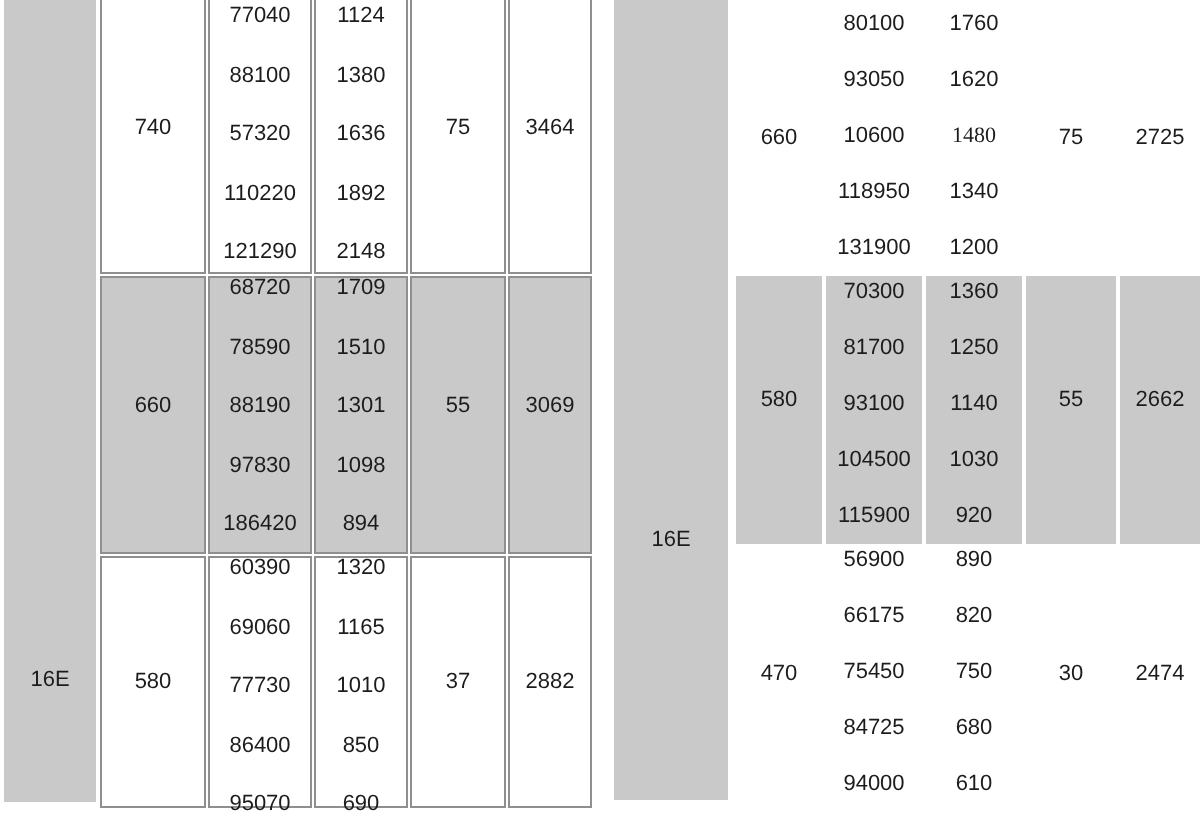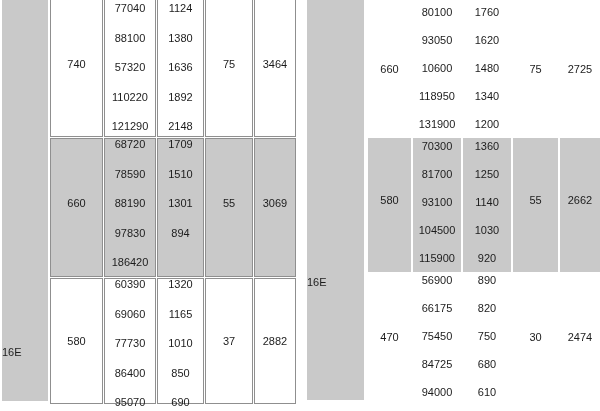--- a/index.html
+++ b/index.html
@@ -5,21 +5,21 @@
   html,body{margin:0;padding:0;background:#ffffff;}
   #page{
     position:relative;width:600px;height:411px;overflow:hidden;
     background:var(--bg,#ffffff);
     font-family:"Liberation Sans",sans-serif;
     font-size:11px;color:var(--text,#1c1c1c);
   }
   .gray-col{position:absolute;background:var(--shaded,#c9c9c9);}
   .gray-col-left{left:2px;top:0;width:46px;height:401px;}
   .gray-col-right{left:307px;top:0;width:57px;height:400px;}
-  .gray-label{position:absolute;left:0;width:100%;line-height:13px;margin-top:12px;}
+  .gray-label{position:absolute;left:0;width:100%;text-align:center;line-height:13px;}
   .gray-label-left{top:334px;}
   .gray-label-right{top:264px;}
   .cell{position:absolute;box-sizing:border-box;}
   .bordered{border:1px solid var(--border,#8f8f8f);background:#ffffff;}
   .shaded{background:var(--shaded,#c9c9c9);text-align:center;}
   .cell-single{display:flex;align-items:center;justify-content:center;}
   .cell-list{display:block;}
   .rowval{display:flex;align-items:flex-start;justify-content:center;line-height:11px;}
 </style>
 </head>
@@ -61,20 +61,21 @@
         <div class="rowval" style="height: 29.5px;">68720</div>
         <div class="rowval" style="height: 29.5px;">78590</div>
         <div class="rowval" style="height: 29.5px;">88190</div>
         <div class="rowval" style="height: 29.5px;">97830</div>
         <div class="rowval" style="height: 29.5px;">186420</div>
       </div>
       <div class="cell bordered shaded cell-list" style="left: 157px; top: 138px; width: 47px; height: 139px; padding-top: 0px;">
         <div class="rowval" style="height: 29.5px;">1709</div>
         <div class="rowval" style="height: 29.5px;">1510</div>
         <div class="rowval" style="height: 29.5px;">1301</div>
+        <div class="rowval" style="height: 29.5px;">1098</div>
         <div class="rowval" style="height: 29.5px;">894</div>
       </div>
       <div class="cell bordered shaded cell-single" style="left: 205px; top: 138px; width: 48px; height: 139px; padding-bottom: 10px;">
         <div>55</div>
       </div>
       <div class="cell bordered shaded cell-single" style="left: 254px; top: 138px; width: 42px; height: 139px; padding-bottom: 10px;">
         <div>3069</div>
       </div>
       <div class="cell bordered cell-single" style="left: 50px; top: 278px; width: 53px; height: 126px;">
         <div>580</div>
@@ -111,21 +112,21 @@
       <div class="cell cell-list" style="left: 413px; top: 0px; width: 48px; height: 137px; padding-top: 7px;">
         <div class="rowval" style="height: 28px;">80100</div>
         <div class="rowval" style="height: 28px;">93050</div>
         <div class="rowval" style="height: 28px;">10600</div>
         <div class="rowval" style="height: 28px;">118950</div>
         <div class="rowval" style="height: 28px;">131900</div>
       </div>
       <div class="cell cell-list" style="left: 463px; top: 0px; width: 48px; height: 137px; padding-top: 7px;">
         <div class="rowval" style="height: 28px;">1760</div>
         <div class="rowval" style="height: 28px;">1620</div>
-        <div class="rowval" style="height: 28px;">1480</div>
+        <div class="rowval" style="height: 28px; font-family: Liberation Serif, serif;">1480</div>
         <div class="rowval" style="height: 28px;">1340</div>
         <div class="rowval" style="height: 28px;">1200</div>
       </div>
       <div class="cell cell-single" style="left: 513px; top: 0px; width: 45px; height: 137px;">
         <div>75</div>
       </div>
       <div class="cell cell-single" style="left: 560px; top: 0px; width: 40px; height: 137px;">
         <div>2725</div>
       </div>
       <div class="cell shaded cell-single" style="left: 368px; top: 138px; width: 43px; height: 134px; padding-bottom: 10px;">

